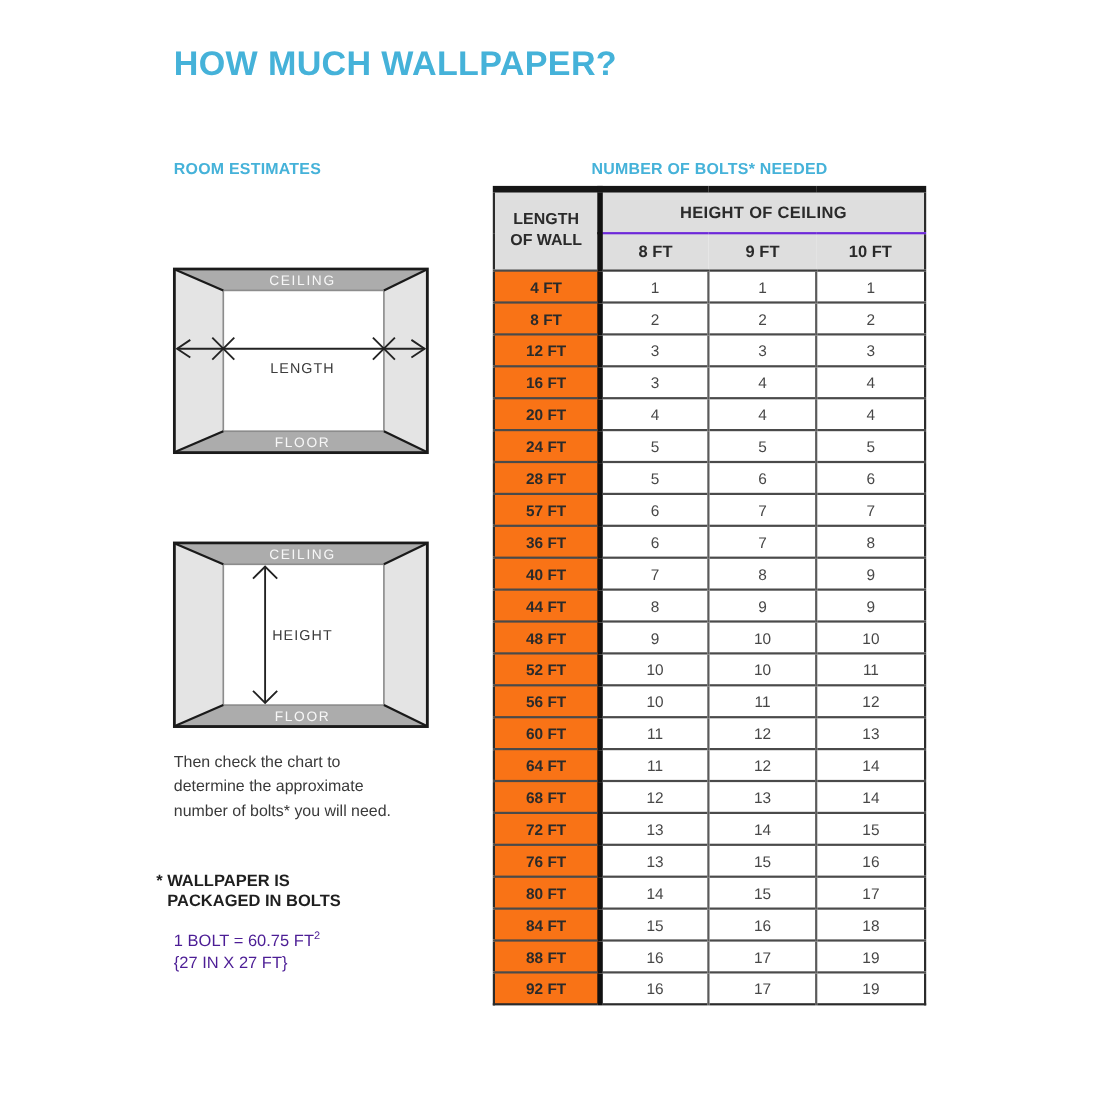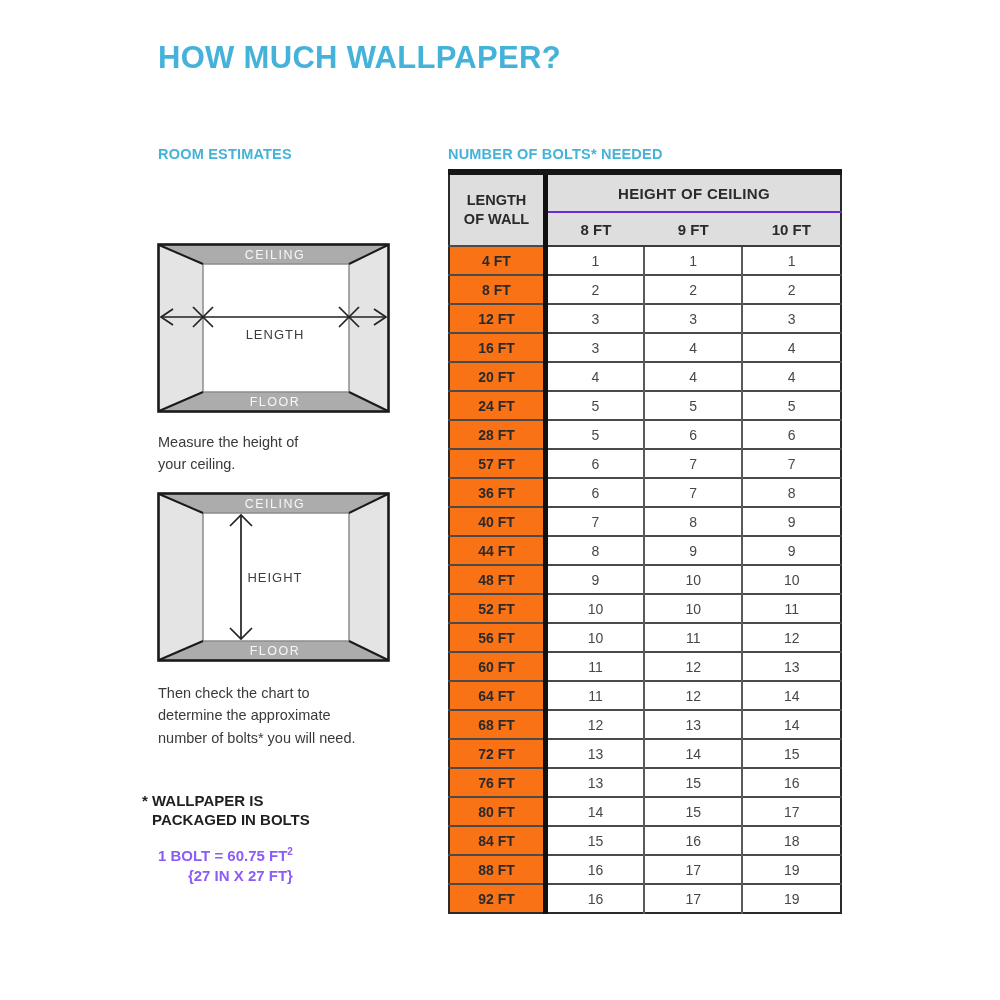--- a/index.html
+++ b/index.html
@@ -25,21 +25,21 @@
   }
   .section-heading {
     font-size: 14.5px;
     font-weight: bold;
     letter-spacing: 0.2px;
     color: #45b2d9;
   }
   .left-heading { position: absolute; left: 158px; top: 146px; }
   .right-heading {
     position: absolute; left: 448px; top: 146px;
-    width: 394px; 
+    width: 394px; text-align: center;
   }
   .body-text {
     position: absolute;
     left: 158px;
     font-size: 14.5px;
     line-height: 1.55;
     color: #3a3a3a;
     white-space: pre-line;
   }
   .step1 { top: 180px; }
@@ -49,23 +49,22 @@
   .diagram1 { top: 243px; }
   .diagram2 { top: 492px; }
   .footnote {
     position: absolute; left: 142px; top: 792px;
     font-size: 15px; font-weight: bold; color: #1f1f1f;
     line-height: 1.26;
   }
   .footnote .indent { padding-left: 10px; }
   .bolt-note {
     position: absolute; left: 158px; top: 845px;
-    font-size: 15px; font-weight: bold; color: #8b5cf6;
+    font-size: 15px; font-weight: normal; color: #4c1d95;
     line-height: 1.3;
-    text-align: right;
   }
   .bolt-note sup { font-size: 10px; }
 
   
   .bolts-table-wrap { position: absolute; left: 448px; top: 169px; }
   table.bolts {
     border-collapse: collapse;
     table-layout: fixed;
     width: 394px;
     border-top: 6px solid #161616;
@@ -157,22 +156,20 @@
       <line x1="182" y1="64" x2="202" y2="84"></line>
       <line x1="182" y1="84" x2="202" y2="64"></line>
       <polyline points="16,66 4,74 16,82"></polyline>
       <polyline points="217,66 229,74 217,82"></polyline>
     </g>
     <text class="band-label" x="118" y="16" text-anchor="middle">CEILING</text>
     <text class="band-label" x="118" y="163" text-anchor="middle">FLOOR</text>
     <text class="dim-label" x="118" y="96" text-anchor="middle">LENGTH</text>
   </svg>
 
-  <p class="body-text step2">Measure the height of
-your ceiling.</p>
 
   <svg class="diagram diagram2" width="233" height="170" viewBox="0 0 233 170">
     <polygon points="2,2 231,2 192,21 46,21" fill="#acacac"></polygon>
     <polygon points="2,168 231,168 192,149 46,149" fill="#acacac"></polygon>
     <polygon points="2,2 46,21 46,149 2,168" fill="#e4e4e4"></polygon>
     <polygon points="231,2 192,21 192,149 231,168" fill="#e4e4e4"></polygon>
     <rect x="46" y="21" width="146" height="128" fill="#ffffff" stroke="#8c8c8c" stroke-width="1.5"></rect>
     <g stroke="#1a1a1a" stroke-width="2">
       <line x1="2" y1="2" x2="46" y2="21"></line>
       <line x1="231" y1="2" x2="192" y2="21"></line>

